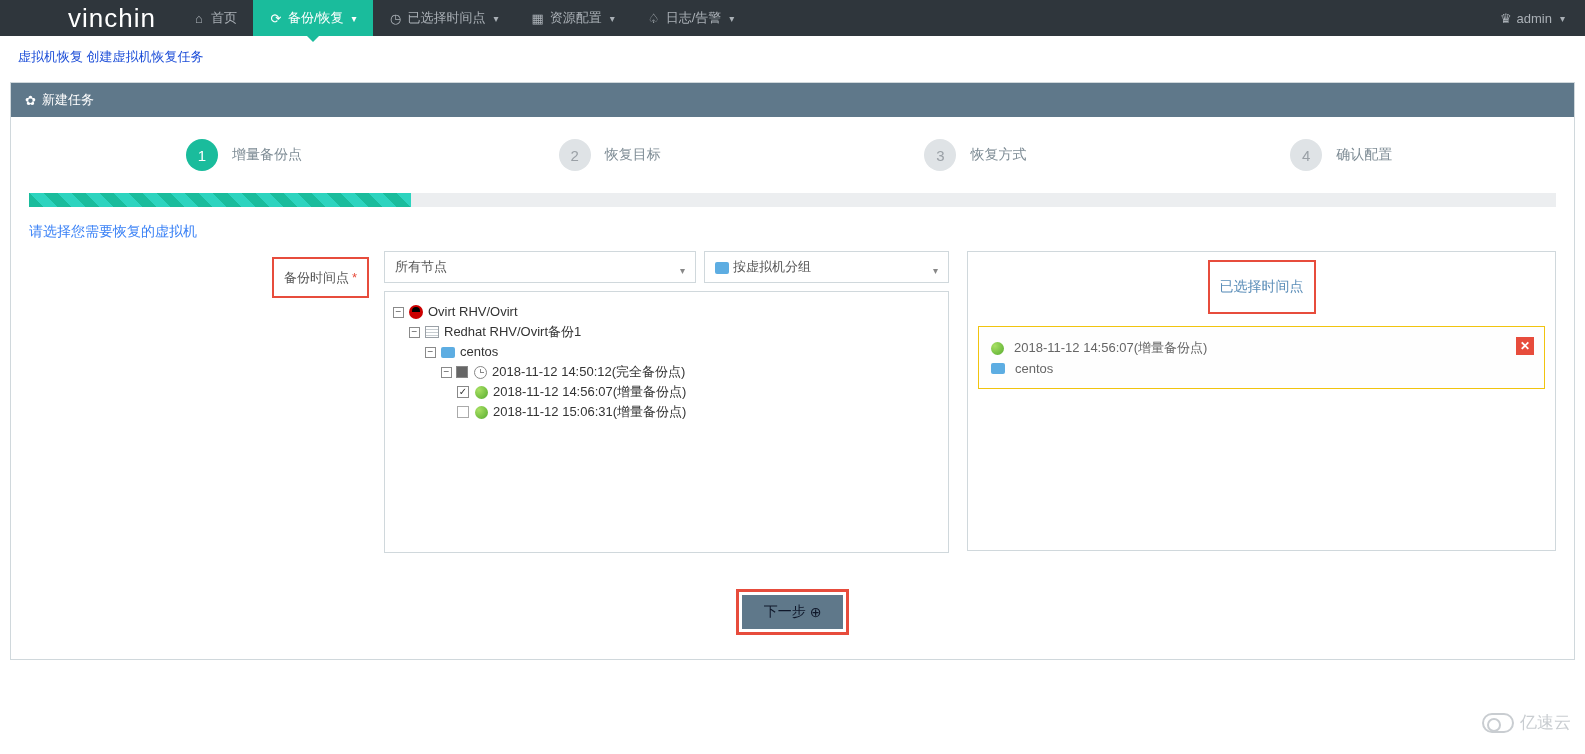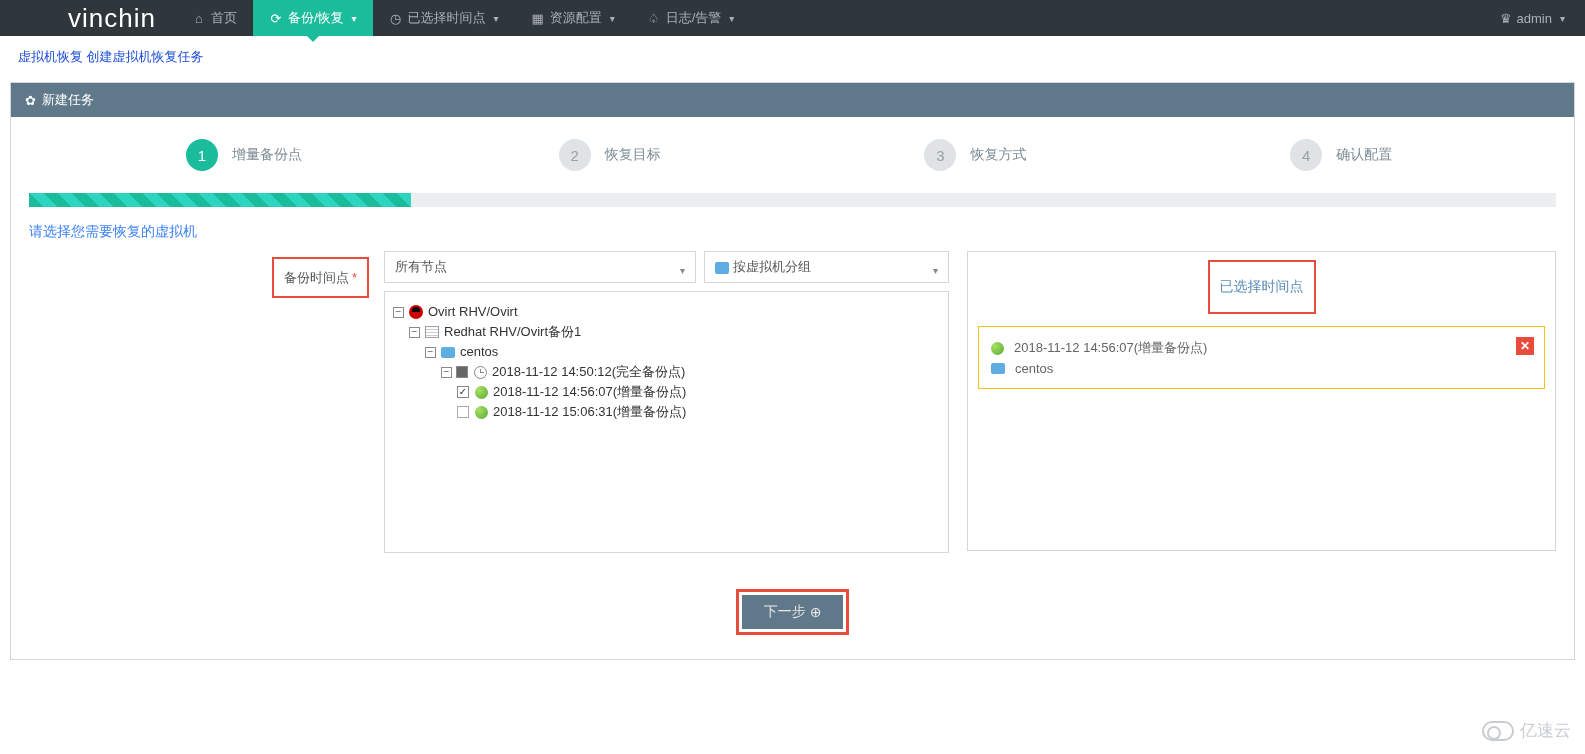--- a/index.html
+++ b/index.html
@@ -68,23 +68,23 @@
 
 .selected-box { border: 1px solid #d0d8dc; height: 300px; }
 .selected-header { text-align: center; padding: 8px 0 4px; }
 .selected-header-text { color: #5a8db8; font-size: 14px; border: 2px solid #e74c3c; padding: 16px 10px; display: inline-block; }
 .selected-item { margin: 8px 10px; border: 1px solid #f1c40f; background: #fefefe; padding: 10px 12px; position: relative; }
 .selected-line { display: flex; align-items: center; gap: 10px; padding: 2px 0; color: #666; }
 .remove-btn { position: absolute; right: 10px; top: 10px; width: 18px; height: 18px; background: #e74c3c; color: #fff; display: flex; align-items: center; justify-content: center; font-size: 12px; font-weight: bold; cursor: pointer; }
 
 .footer-btn-wrap { text-align: center; padding: 18px 0 24px; }
 .next-btn-outer { display: inline-block; border: 3px solid #e74c3c; padding: 3px; }
-.next-btn { background: #5f788a; color: #e5e5e5; border: none; padding: 8px 22px; font-size: 14px; cursor: pointer; display: flex; align-items: center; gap: 4px; }
-
-.watermark { position: fixed; right: 14px; bottom: 12px; color: #c9cdd1; font-size: 17px; display: flex; align-items: center; gap: 6px; }
+.next-btn { background: #5f788a; color: #0f172a; border: none; padding: 8px 22px; font-size: 14px; cursor: pointer; display: flex; align-items: center; gap: 4px; }
+
+.watermark { position: fixed; right: 14px; bottom: 20px; color: #c9cdd1; font-size: 17px; display: flex; align-items: center; gap: 6px; }
 .wm-icon { width: 32px; height: 20px; border: 2px solid #c9cdd1; border-radius: 10px; position: relative; }
 .wm-icon::after { content: ""; position: absolute; left: 3px; top: 3px; width: 10px; height: 10px; border: 2px solid #c9cdd1; border-radius: 50%; }
 </style>
 </head>
 <body>
 
 <div class="navbar">
   <div class="logo">vinchin</div>
   <div class="nav-menu">
     <div class="nav-item">

